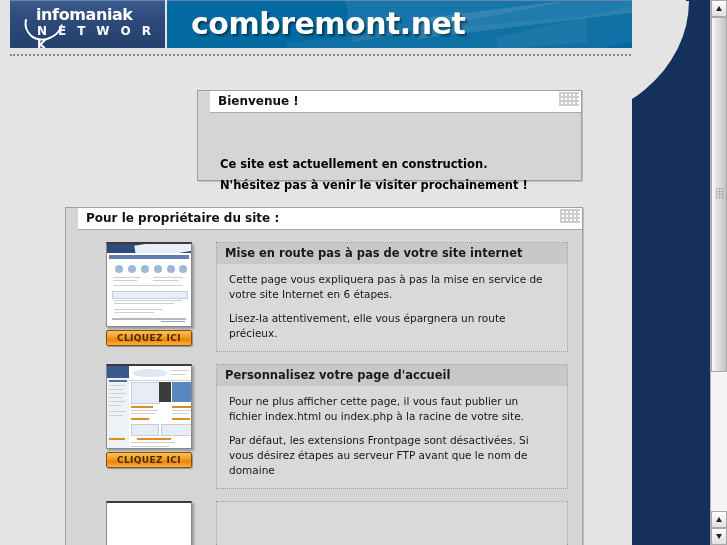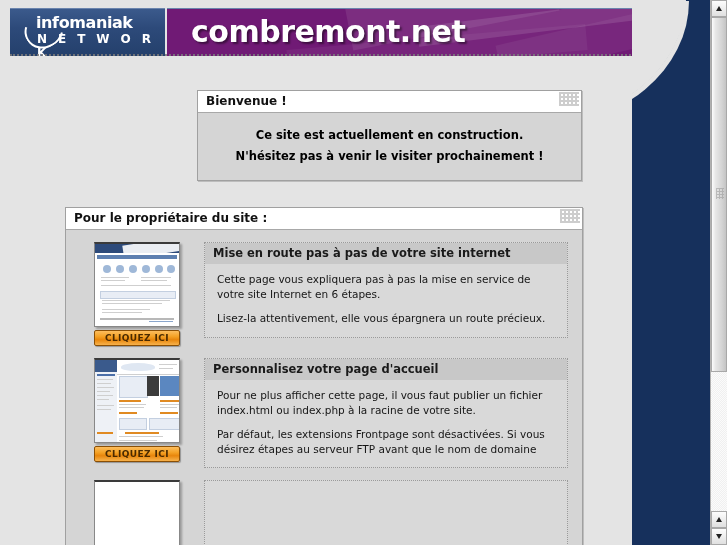--- a/index.html
+++ b/index.html
@@ -55,21 +55,21 @@
     background: #e4e4e4;
     border-top-right-radius: 0;
     border-bottom-right-radius: 150px 125px;
     box-shadow: 3px 3px 0 0 #e4e4e4;
   }
 
   
   #header {
     position: absolute;
     left: 10px;
-    top: 8px;
+    top: 0;
     width: 640px;
     height: 40px;
     z-index: 1;
   }
   #logo-box {
     position: absolute;
     left: 0; top: 0;
     width: 155px;
     height: 48px;
     background: linear-gradient(180deg,#3b5a8c 0%, #2d4a7a 40%, #24406c 100%);
@@ -110,21 +110,21 @@
     border-top-color: transparent;
     transform: rotate(-32deg);
   }
 
   #title-band {
     position: absolute;
     left: 157px;
     top: 0;
     width: 483px;
     height: 48px;
-    background: #701a75;
+    background: #0369a1;
     border-top: 1px solid #6a84ad;
     box-sizing: border-box;
     overflow: hidden;
   }
   
   .hl {
     position: absolute;
     background: rgba(255,255,255,0.085);
     pointer-events: none;
   }
@@ -158,20 +158,21 @@
     opacity: .85;
   }
 
   
   .panel {
     position: absolute;
     background: #d5d5d5;
     border: 1px solid #a0a0a0;
     box-sizing: border-box;
     box-shadow: 1px 1px 0 0 #bdbdbd;
+    padding-left: 12px;
   }
   .panel-title {
     position: relative;
     height: 22px;
     background: #ffffff;
     border-bottom: 1px solid #a8a8a8;
     box-sizing: border-box;
     font-family: "DejaVu Sans", sans-serif;
     font-weight: bold;
     font-size: 12px;
@@ -197,21 +198,22 @@
 
   
   #welcome-panel {
     left: 197px;
     top: 90px;
     width: 385px;
     height: 91px;
   }
   #welcome-body {
     padding: 14px 10px 10px 10px;
-    text-align: center;
+    text-align: left;
+    margin-top: 29px;
   }
   #welcome-body p {
     margin: 0 0 4px 0;
     font-family: "DejaVu Sans", sans-serif;
     font-weight: bold;
     font-size: 11.5px;
     color: #000000;
     line-height: 17px;
   }
 

